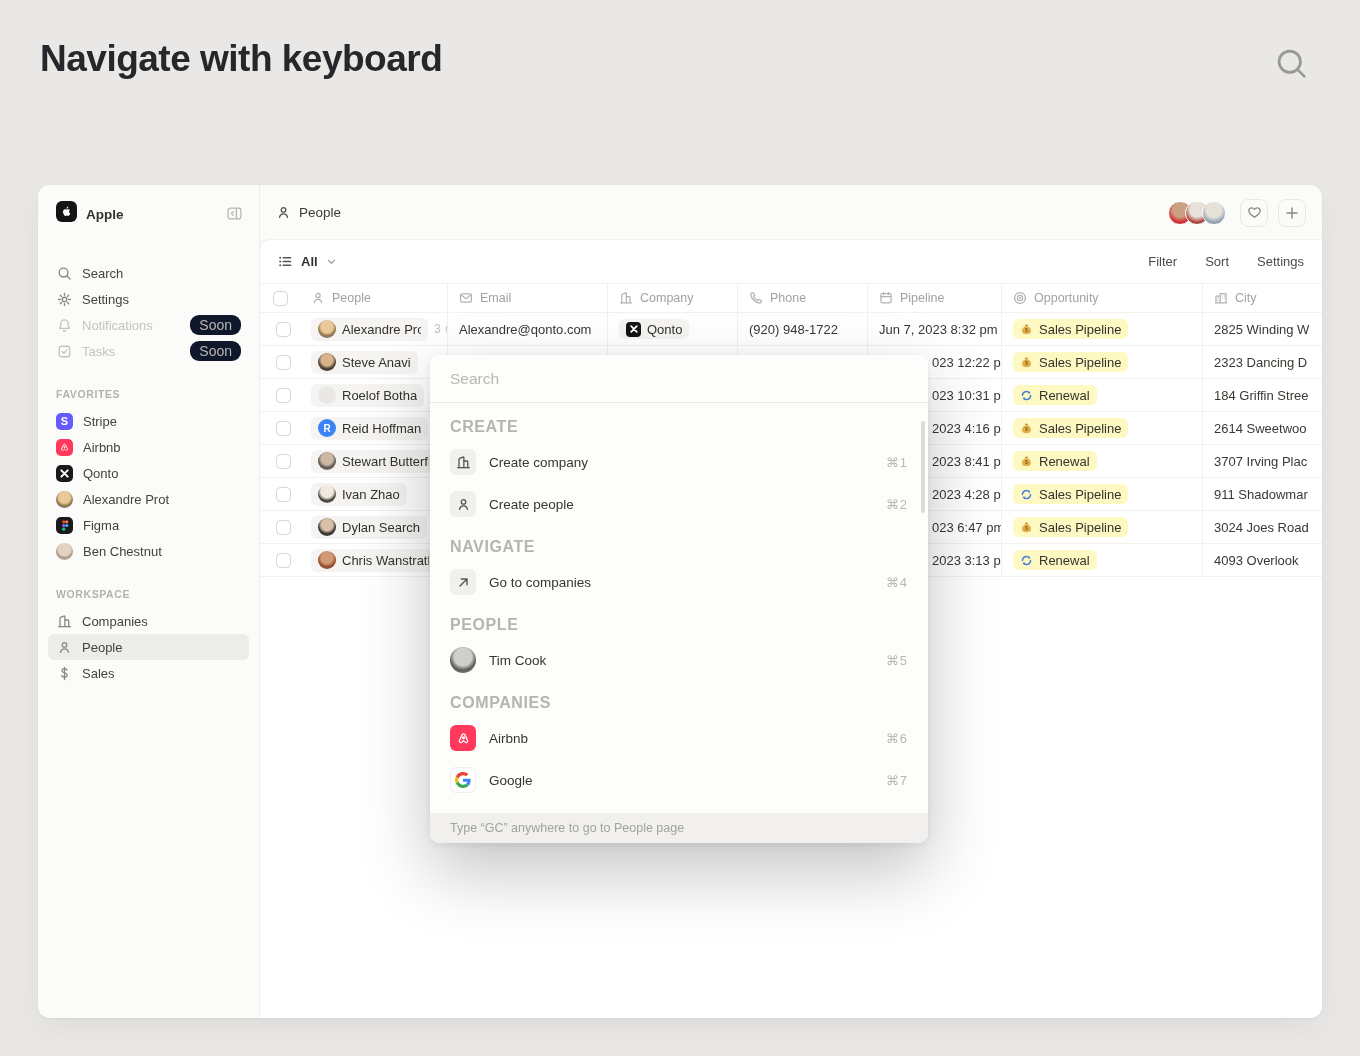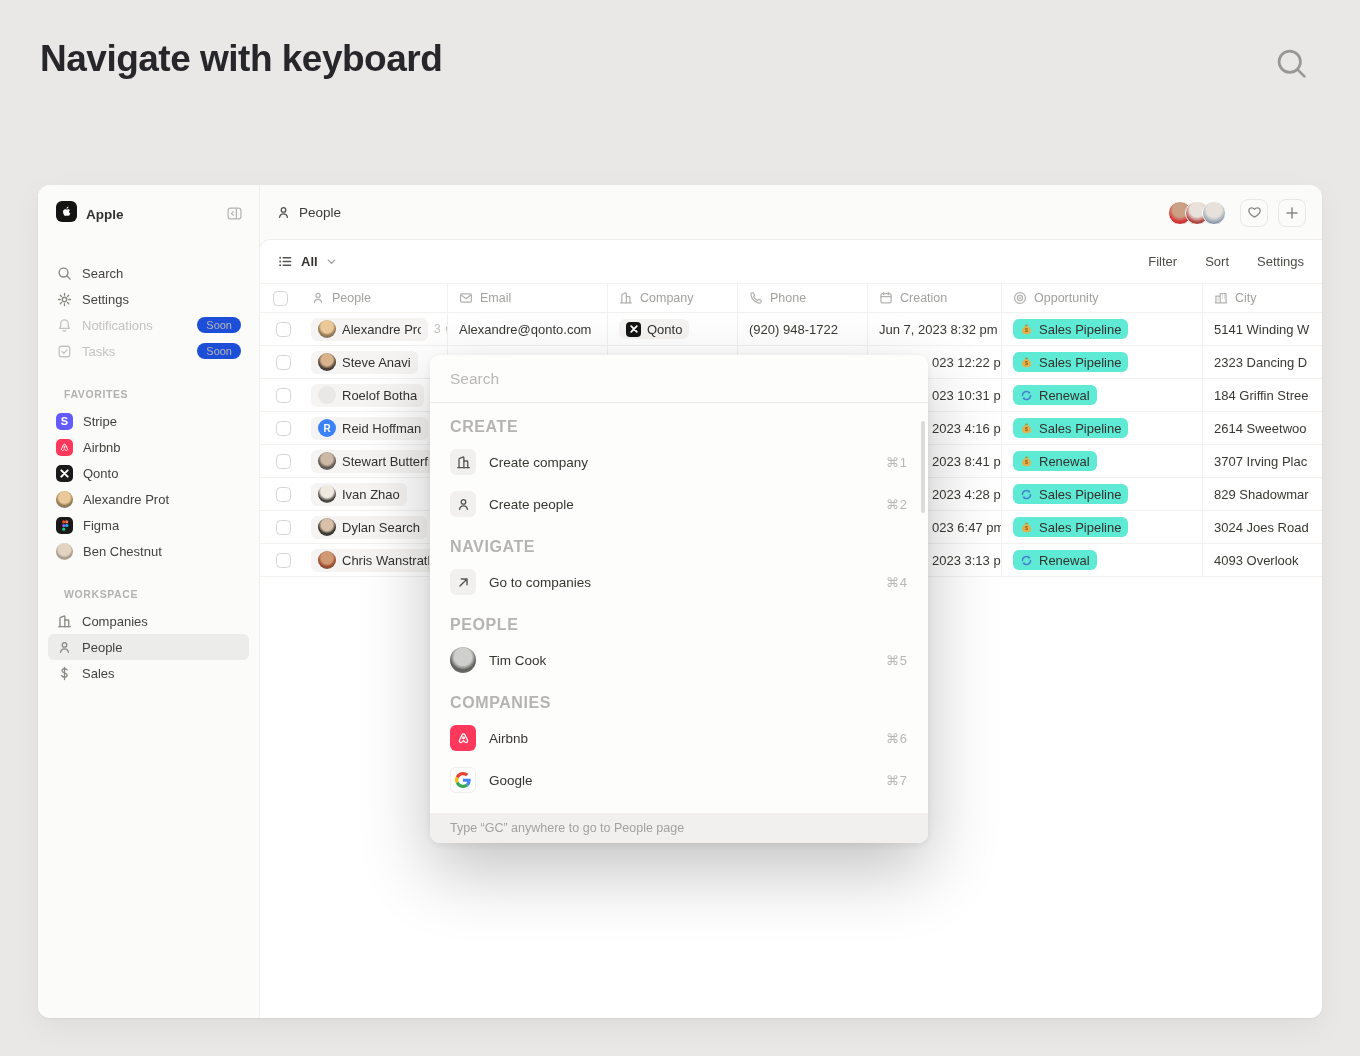--- a/index.html
+++ b/index.html
@@ -21,22 +21,22 @@
   .sidebar { width:222px; flex:none; padding:12px 10px; border-right:1px solid #efeeec; background:#fbfbf9; }
   .ws-row { display:flex; align-items:flex-end; gap:9px; padding:4px 6px 4px 8px; margin-bottom:34px; }
   .apple-tile { width:21px; height:21px; border-radius:6px; background:#141414; display:flex; align-items:center; justify-content:center; flex:none; }
   .ws-name { font-size:13.5px; font-weight:700; color:#33322e; flex:1; }
   .collapse { color:#b5b4b0; display:flex; }
   .side-item { display:flex; align-items:center; gap:10px; height:26px; padding:0 8px; border-radius:6px;
                font-size:13px; color:#44433e; }
   .side-item .ic { display:flex; color:#8a8983; width:16px; justify-content:center; flex:none; }
   .side-item.muted, .side-item.muted .ic { color:#c4c3bf; }
   .side-item.active { background:#ececea; }
-  .soon { margin-left:auto; background:#1d4ed8; color:#b7b6b2; font-size:11px; padding:2px 9px; border-radius:9px; }
-  .sec-label { font-size:10.5px; font-weight:700; letter-spacing:.6px; color:#b3b2ae; padding:0 8px; margin:24px 8px 8px; }
+  .soon { margin-left:auto; background:#0f172a; color:#b7b6b2; font-size:14px; padding:2px 9px; border-radius:9px; }
+  .sec-label { font-size:10.5px; font-weight:700; letter-spacing:.6px; color:#b3b2ae; padding:0 8px; margin:24px 0 8px; }
   .fav-tile { width:17px; height:17px; border-radius:5px; display:flex; align-items:center; justify-content:center;
               font-size:11px; font-weight:700; color:#fff; flex:none; }
   .t-stripe { background:#635bff; }
   .t-airbnb { background:#ff385c; }
   .t-qonto  { background:#1a1a1a; }
   .t-figma  { background:#1a1a1a; }
   .av { width:17px; height:17px; border-radius:50%; flex:none; display:flex; align-items:center; justify-content:center; }
   .av-alex { background:radial-gradient(circle at 50% 38%, #eac89a 0 42%, #9a7c50 60%, #4a6a85 100%); }
   .av-ben  { background:radial-gradient(circle at 50% 38%, #e3d4c2 0 45%, #a89a88 62%, #cfcac2 100%); }
 
@@ -73,21 +73,21 @@
   .hc .ic { color:#b3b2ae; display:flex; flex:none; }
   .cb { width:15px; height:15px; border:1.5px solid #d6d5d1; border-radius:4.5px; background:#fff; flex:none; margin-left:5px; }
   .chip { display:flex; align-items:center; gap:6px; background:#f5f4f2; border-radius:6px; padding:2.5px 7px; max-width:100%; }
   .nm { font-size:13px; color:#33322e; overflow:hidden; white-space:nowrap; }
   .r0 .nm { max-width:79px; }
   .cmt { display:flex; align-items:center; gap:3px; margin-left:6px; color:#c0bfbb; font-size:12px; flex:none; }
   .cell-txt { font-size:13px; color:#393833; }
   .trow:not(.r0) .c-crea { padding-left:64px; }
   .co-chip { display:flex; align-items:center; gap:6px; background:#f5f4f2; border-radius:6px; padding:2.5px 7px; font-size:13px; color:#33322e; }
   .co-tile { width:15px; height:15px; border-radius:4px; background:#141414; color:#fff; display:flex; align-items:center; justify-content:center; flex:none; }
-  .opp-chip { display:flex; align-items:center; gap:6px; background:#5eead4; border-radius:6px; padding:2.5px 7px; font-size:13px; color:#33322e; }
+  .opp-chip { display:flex; align-items:center; gap:6px; background:#fef9c3; border-radius:6px; padding:2.5px 7px; font-size:13px; color:#33322e; }
   .av18 { width:18px; height:18px; border-radius:50%; flex:none; display:flex; align-items:center; justify-content:center;
           font-size:10px; font-weight:700; color:#fff; }
   .avr0 { background:radial-gradient(circle at 50% 38%, #eac89a 0 42%, #9a7c50 60%, #4a6a85 100%); }
   .avr1 { background:radial-gradient(circle at 50% 38%, #d9b38c 0 40%, #4e3f33 62%, #2e4257 100%); }
   .avr2 { background:#e9e8e6; }
   .avr3 { background:#3b82f6; }
   .avr4 { background:radial-gradient(circle at 50% 38%, #cbb9a5 0 40%, #5d564e 62%, #8a959c 100%); }
   .avr5 { background:radial-gradient(circle at 50% 35%, #f0e9e0 0 42%, #3a3632 66%, #d8d4cf 100%); }
   .avr6 { background:radial-gradient(circle at 50% 38%, #d8c1a8 0 40%, #37352f 62%, #55524c 100%); }
   .avr7 { background:radial-gradient(circle at 50% 38%, #cf9a74 0 40%, #9e4a2f 62%, #3c6e5f 100%); }
@@ -361,21 +361,21 @@
               </span>
             <span>Phone</span>
           </div>
           <div class="tc bdr hc">
             <span class="ic">
                 <svg width="14" height="14" viewBox="0 0 16 16" fill="none" stroke="currentColor" stroke-width="1.4" stroke-linecap="round">
                   <rect x="2.2" y="3" width="11.6" height="10.6" rx="1.8"></rect>
                   <path d="M2.2 6.3h11.6M5.3 1.6v2.6M10.7 1.6v2.6"></path>
                 </svg>
               </span>
-            <span>Creation</span>
+            <span>Pipeline</span>
           </div>
           <div class="tc bdr hc">
             <span class="ic">
                 <svg width="14" height="14" viewBox="0 0 16 16" fill="none" stroke="currentColor" stroke-width="1.4" stroke-linecap="round">
                   <circle cx="8" cy="8" r="6.2"></circle>
                   <circle cx="8" cy="8" r="3"></circle>
                   <circle cx="8" cy="8" r=".5" fill="currentColor"></circle>
                 </svg>
               </span>
             <span>Opportunity</span>
@@ -434,21 +434,21 @@
                   <svg width="13" height="13" viewBox="0 0 16 16">
                     <path d="M6 2.2h4l-1.1 2h-1.8z" fill="#b98a2e"></path>
                     <path d="M5.6 4.4h4.8c2 1.3 3.2 3.3 3.2 5.3 0 2.6-2.2 4.1-5.6 4.1S2.4 12.3 2.4 9.7c0-2 1.2-4 3.2-5.3z" fill="#e3b04b"></path>
                     <text x="8" y="11.6" font-size="6.5" font-weight="bold" fill="#8a6216" text-anchor="middle" font-family="Liberation Sans, sans-serif">$</text>
                   </svg>
                 </span>
               <span>Sales Pipeline</span>
             </span>
           </div>
           <div class="tc c-city">
-              <span class="cell-txt">5141 Winding W</span>
+              <span class="cell-txt">2825 Winding W</span>
             </div>
         </div>
 
         <div class="trow">
           <div class="tc">
               <span class="cb"></span>
             </div>
           <div class="tc bdr c-people">
               <span class="chip">
                 <span class="av18 avr1"></span>
@@ -605,21 +605,21 @@
                 <span>
                   <svg width="13" height="13" viewBox="0 0 16 16" fill="none">
                     <path d="M13 8a5 5 0 0 1-8.7 3.3M3 8a5 5 0 0 1 8.7-3.3" stroke="#4a7fd4" stroke-width="1.8" stroke-linecap="round"></path>
                     <path d="M11 2.6l1 2.2-2.3.9zM5 13.4l-1-2.2 2.3-.9z" fill="#4a7fd4"></path>
                   </svg>
                 </span>
                 <span>Sales Pipeline</span>
               </span>
             </div>
           <div class="tc c-city">
-              <span class="cell-txt">829 Shadowmar</span>
+              <span class="cell-txt">911 Shadowmar</span>
             </div>
         </div>
 
         <div class="trow">
           <div class="tc">
               <span class="cb"></span>
             </div>
           <div class="tc bdr c-people">
               <span class="chip">
                 <span class="av18 avr6"></span>

